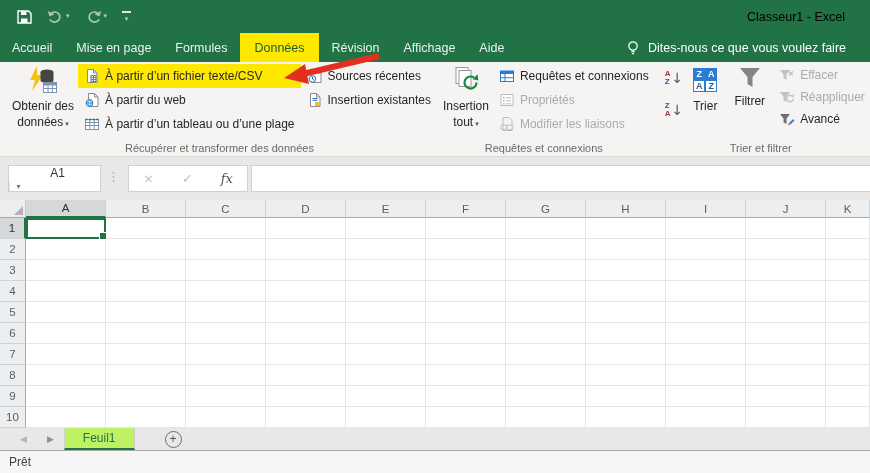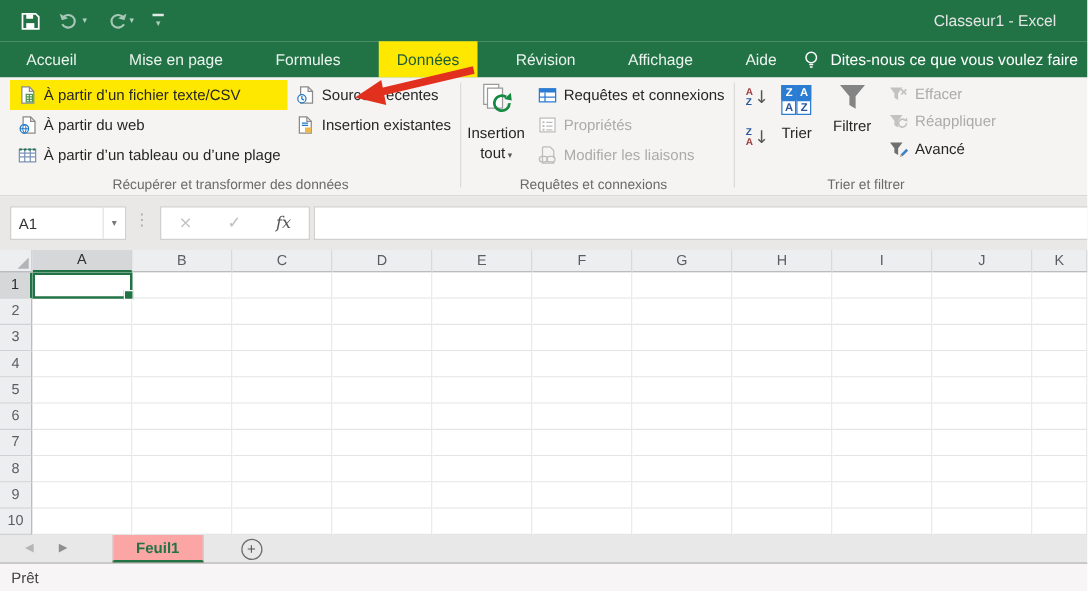--- a/index.html
+++ b/index.html
@@ -9,25 +9,25 @@
 
   
   .titlebar { position:absolute; left:0; top:0; width:870px; height:33px; background:#217346; display:flex; align-items:center; }
   .qat { display:flex; align-items:center; gap:15px; margin-left:16px; }
   .qat-btn { display:flex; align-items:center; gap:2px; color:rgba(255,255,255,.75); font-size:13px; line-height:1; cursor:default; }
   .qat-caret { font-size:7px; color:rgba(255,255,255,.65); }
   .undo-svg { opacity:.6; }
   .redo-svg { opacity:.6; transform:scaleX(-1); }
   .qat-custom { display:flex; flex-direction:column; align-items:center; }
   .qat-custom .bar { width:9px; height:0; border-top:2px solid rgba(255,255,255,.85); margin-bottom:1px; }
-  .win-title { position:absolute; right:25px; top:0; height:33px; display:flex; align-items:center; color:#e5e5e5; font-size:12.5px; }
+  .win-title { position:absolute; right:25px; top:0; height:33px; display:flex; align-items:center; color:#000000; font-size:12.5px; }
 
   
   .tabbar { position:absolute; left:0; top:33px; width:870px; height:29px; background:#217346; display:flex; align-items:stretch; }
-  .rtab { display:flex; align-items:center; padding:0 11px; margin:0 10px; color:#EAF3EE; font-size:12.5px; white-space:nowrap; cursor:default; }
+  .rtab { display:flex; align-items:center; padding:0 11px; margin:0 1px; color:#EAF3EE; font-size:12.5px; white-space:nowrap; cursor:default; }
   .rtab.file { background:#185C37; color:#fff; padding:0 15px; margin:0; }
   .rtab.hl-tab { background:#FFE800; color:#1E5C38; padding:0 14px; }
   .tellme { margin-left:auto; margin-right:24px; display:flex; align-items:center; gap:8px; color:#fff; font-size:12.5px; white-space:nowrap; }
 
   
   .ribbon { position:absolute; left:0; top:62px; width:870px; height:95px; background:#F5F4F3; border-bottom:1px solid #DBD9D6; display:flex; align-items:stretch; padding-left:8px; }
   .rgroup { position:relative; display:flex; align-items:flex-start; padding-bottom:17px; }
   .glabel { position:absolute; bottom:2px; left:0; right:6px; text-align:center; font-size:11px; color:#6A6A6A; white-space:nowrap; }
   .gsep { width:1px; background:#DDDBD8; margin:4px 1px 6px 1px; }
   .bigbtn { display:flex; flex-direction:column; align-items:center; padding:3px 4px 0 4px; text-align:center; cursor:default; }
@@ -41,21 +41,21 @@
   .azletters { display:flex; flex-direction:column; font-size:8px; font-weight:bold; line-height:8px; }
   .azletters .ltr-a { color:#9E3B3B; } .azletters .ltr-z { color:#2B579A; }
   .dnarrow { font-size:14px; color:#555; line-height:14px; margin-left:1px; }
   .trier-ic { display:grid; grid-template-columns:12px 12px; grid-template-rows:12px 12px; }
   .trier-ic span { display:flex; align-items:center; justify-content:center; font-size:9px; font-weight:bold; border:1px solid #2B7CD3; }
   .trier-ic .top { background:#2B7CD3; color:#fff; }
   .trier-ic .bot { background:#fff; color:#2B579A; }
 
   
   .formulabar { position:absolute; left:0; top:157px; width:870px; height:43px; background:#E9E8E7; }
-  .namebox { position:absolute; left:8px; top:8px; width:93px; height:27px; background:#fff; border:1px solid #D2D0CE; display:flex; align-items:center; font-size:12px; color:#333; }
+  .namebox { position:absolute; left:8px; top:8px; width:93px; height:27px; background:#fff; border:1px solid #D2D0CE; display:flex; align-items:center; font-size:12px; color:#333;flex-direction:column; }
   .namebox .nbval { flex:1; padding-left:6px; }
   .namebox .nbcaret { width:18px; text-align:center; color:#777; font-size:8px; border-left:1px solid #E4E2E0; align-self:stretch; display:flex; align-items:center; justify-content:center; }
   .nbsizer { position:absolute; left:107px; top:12px; color:#ABABAB; font-size:13px; }
   .fxbox { position:absolute; left:128px; top:8px; width:120px; height:27px; background:#fff; border:1px solid #D2D0CE; display:flex; align-items:center; justify-content:space-around; }
   .fxbox .dis { color:#C0C0C0; font-size:13px; }
   .fxbox .fx { color:#555; font-size:13px; font-style:italic; font-family:"DejaVu Serif", serif; }
   .finput { position:absolute; left:251px; top:8px; width:619px; height:27px; background:#fff; border:1px solid #D2D0CE; border-right:none; }
 
   
   #grid { position:absolute; left:0; top:200px; display:grid; background:#fff; }
@@ -67,21 +67,21 @@
   .row-header.sel { background:#D5D7D9; border-right:2px solid #217346; color:#2E2E2E; }
   .cell { border-right:1px solid #E3E5E7; border-bottom:1px solid #E3E5E7; background:#fff; }
   .cell.active { position:relative; border:2px solid #217346; z-index:3; overflow:visible; }
   .cell.active::after { content:""; position:absolute; right:-3px; bottom:-3px; width:6px; height:6px; background:#217346; border:1px solid #fff; }
 
   
   .sheetbar { position:absolute; left:0; top:428px; width:870px; height:23px; background:#E9E8E8; border-bottom:1px solid #A9A9A9; display:flex; align-items:stretch; }
   .navarr { display:flex; align-items:center; font-size:9px; padding:0 10px; }
   .navarr.prev { color:#B5B5B5; margin-left:10px; }
   .navarr.next { color:#8F8F8F; }
-  .sheettab { margin-left:26px; background:#fca5a5; border-left:1px solid #CFCFCF; border-right:1px solid #CFCFCF; border-bottom:2px solid #217346; color:#217346; font-weight:bold; font-size:12px; display:flex; align-items:center; padding:0 18px; }
+  .sheettab { background:#bef264; border-left:1px solid #CFCFCF; border-right:1px solid #CFCFCF; border-bottom:2px solid #217346; color:#217346; font-weight:normal; font-size:12px; display:flex; align-items:center; padding:0 18px; }
   .addsheet { margin-left:30px; align-self:center; width:17px; height:17px; border:1px solid #6E6E6E; border-radius:50%; color:#555; display:flex; align-items:center; justify-content:center; font-size:12px; line-height:1; }
 
   
   .statusbar { position:absolute; left:0; top:451px; width:870px; height:22px; background:#F7F5F6; display:flex; align-items:center; padding-left:9px; font-size:12px; color:#444; }
 
   
   .annotation { position:absolute; left:0; top:0; width:870px; height:473px; pointer-events:none; z-index:60; }
 </style>
 </head>
 <body>
@@ -130,20 +130,32 @@
       <circle cx="7" cy="6" r="4.2" fill="none" stroke="#fff" stroke-width="1.2"></circle>
       <path d="M5.4 11.6 h3.2 M5.9 13.6 h2.2" stroke="#fff" stroke-width="1.2" fill="none"></path>
     </svg>
     <span>Dites-nous ce que vous voulez faire</span>
   </div>
 </div>
 
 <div class="ribbon">
 
   <div class="rgroup">
+    <div class="bigbtn">
+      <svg width="32" height="32" viewBox="0 0 32 32">
+        <polygon points="10,1 3,15 8,15 5,26 16,10 10,10" fill="#F6C10E"></polygon>
+        <ellipse cx="20" cy="7" rx="6.5" ry="2.6" fill="#48473F"></ellipse>
+        <path d="M13.5 7 v8.5 a6.5 2.6 0 0 0 13 0 V7" fill="#48473F"></path>
+        <rect x="16.5" y="17.5" width="13" height="10" fill="#fff" stroke="#7C93B5"></rect>
+        <rect x="16.5" y="17.5" width="13" height="3" fill="#7C93B5"></rect>
+        <path d="M16.5 23.5 h13 M21 20.5 v7 M25.3 20.5 v7" stroke="#7C93B5" fill="none"></path>
+      </svg>
+      <div class="blabel">Obtenir des</div>
+      <div class="blabel"><span>données</span><span class="caret glyph">▾</span></div>
+    </div>
     <div class="itemcol">
       <div class="sitem hl">
         <svg width="16" height="16" viewBox="0 0 16 16">
           <path d="M3.5 1.5 h6 L13 5 v9.5 H3.5 Z" fill="#fff" stroke="#8A8A8A"></path>
           <path d="M9.5 1.5 V5 H13" fill="none" stroke="#8A8A8A"></path>
           <rect x="7" y="7.5" width="5" height="6" fill="#fff" stroke="#4E9A51"></rect>
           <path d="M7 9.5 h5 M7 11.5 h5 M9.5 7.5 v6" stroke="#4E9A51" fill="none"></path>
         </svg>
         <span>À partir d’un fichier texte/CSV</span>
       </div>

